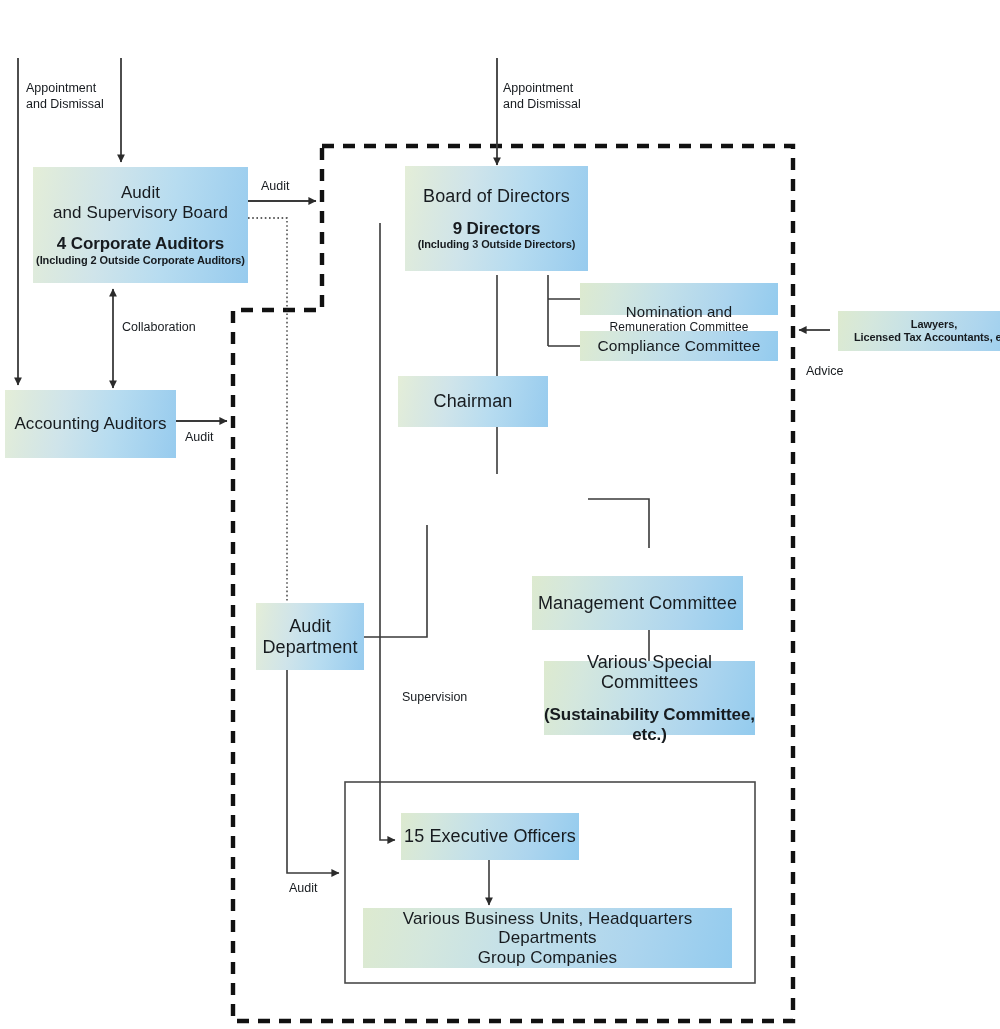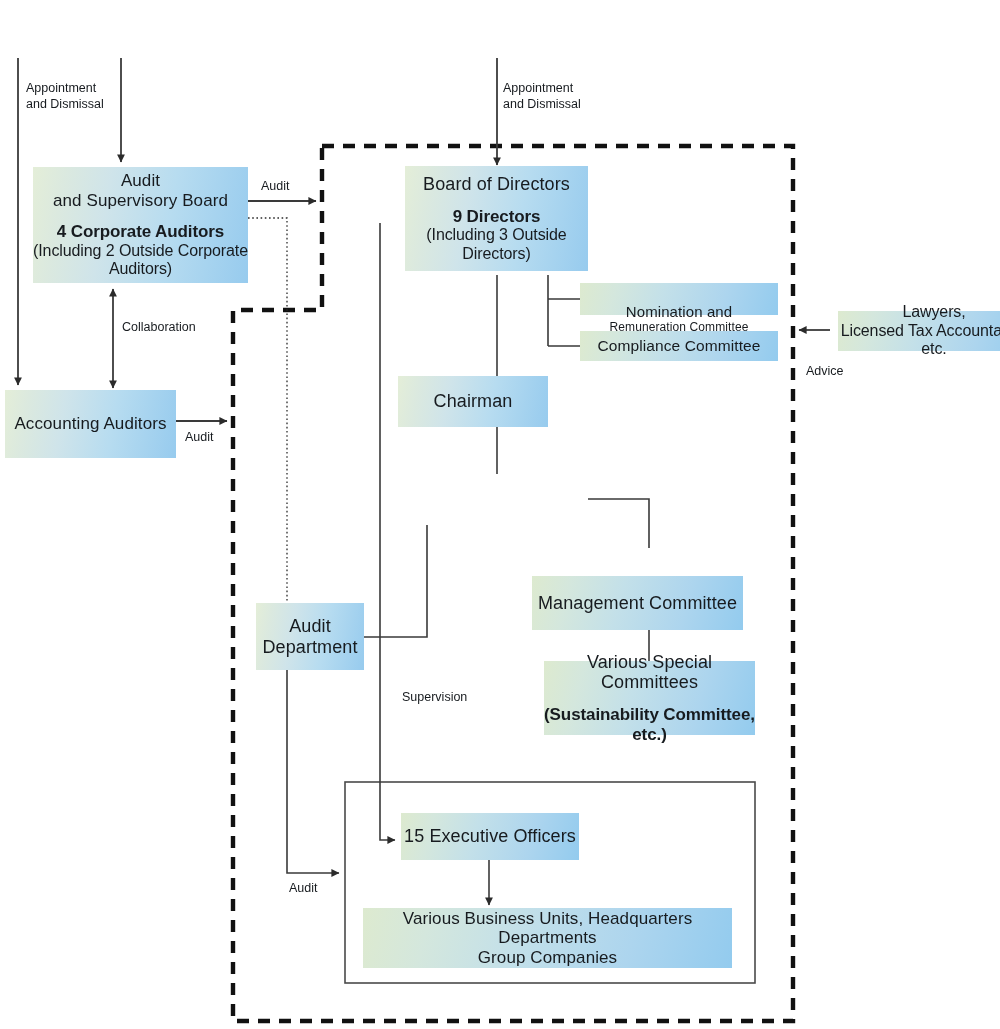--- a/index.html
+++ b/index.html
@@ -9,21 +9,21 @@
   .node{position:absolute;box-sizing:border-box;display:flex;flex-direction:column;
         align-items:center;justify-content:center;text-align:center;color:#171b1f;
         line-height:1.15;}
   .grad{background:linear-gradient(100deg,#e4eed8 0%,#dbe9df 14%,#cfe4ea 34%,#b7dcf0 62%,#97cbee 100%);}
   .grad-banner{background:linear-gradient(90deg,#e6eedd 0%,#dce9e0 16%,#c9e2ea 40%,#a9d5f0 72%,#8dc7ec 100%);}
   .grad-soft{background:linear-gradient(105deg,#ddeacf 0%,#d4e7dd 18%,#c3e0e9 42%,#add5ee 72%,#93cbee 100%);}
 
   .title{font-size:17px;font-weight:400;letter-spacing:.1px;}
   .title-lg{font-size:18px;}
   .sub{font-size:17px;font-weight:700;margin-top:12px;letter-spacing:-.1px;}
-  .sub2{font-size:16px;font-weight:400;letter-spacing:-.1px;}
+  .sub2{font-size:11px;font-weight:700;letter-spacing:-.1px;}
   .lbl{position:absolute;font-size:12.5px;color:#171b1f;line-height:1.25;white-space:pre-line;}
 
   svg.wires{position:absolute;left:0;top:0;width:1000px;height:1029px;overflow:visible;pointer-events:none;}
   .ln{stroke:#3a3a3a;stroke-width:1.6;fill:none;}
   .ln2{stroke:#3a3a3a;stroke-width:1.8;fill:none;}
   .dotted{stroke:#2b2b2b;stroke-width:1.3;fill:none;stroke-dasharray:1.6 2.6;}
   .dashbox{stroke:#111;stroke-width:4.4;fill:none;stroke-dasharray:12 9;}
   .solidbox{stroke:#4a4a4a;stroke-width:1.6;fill:none;}
 </style>
 </head>

